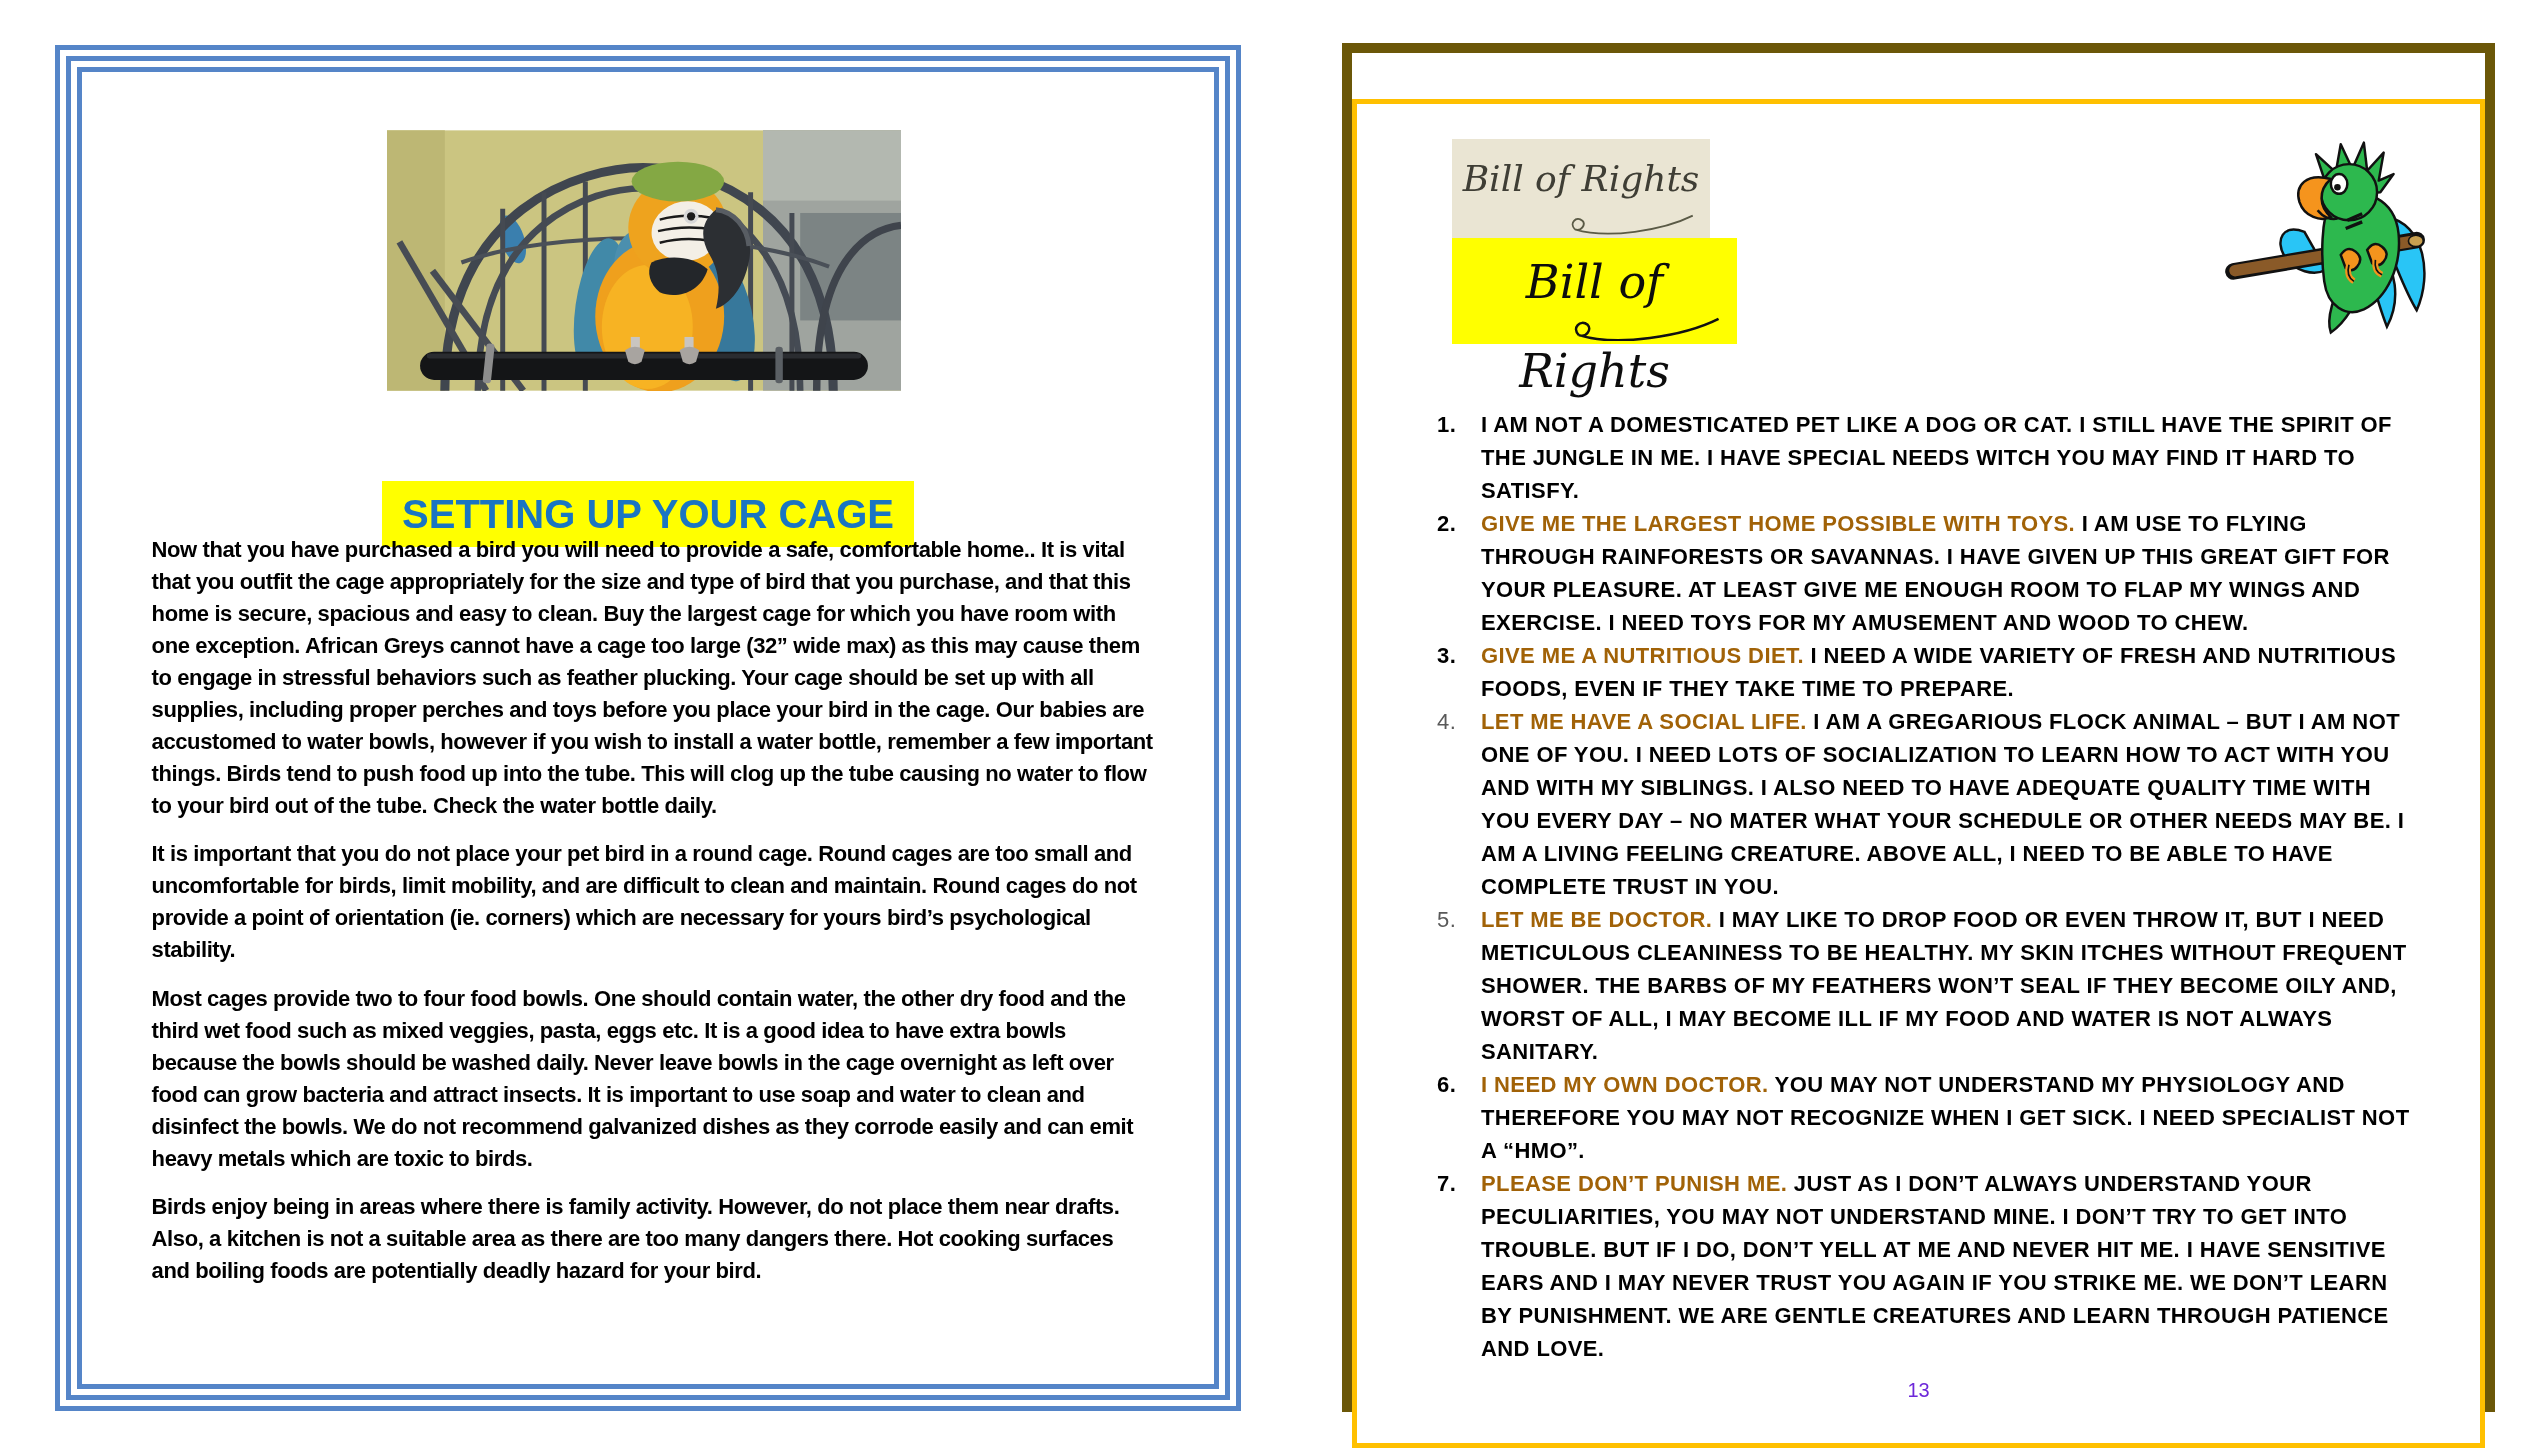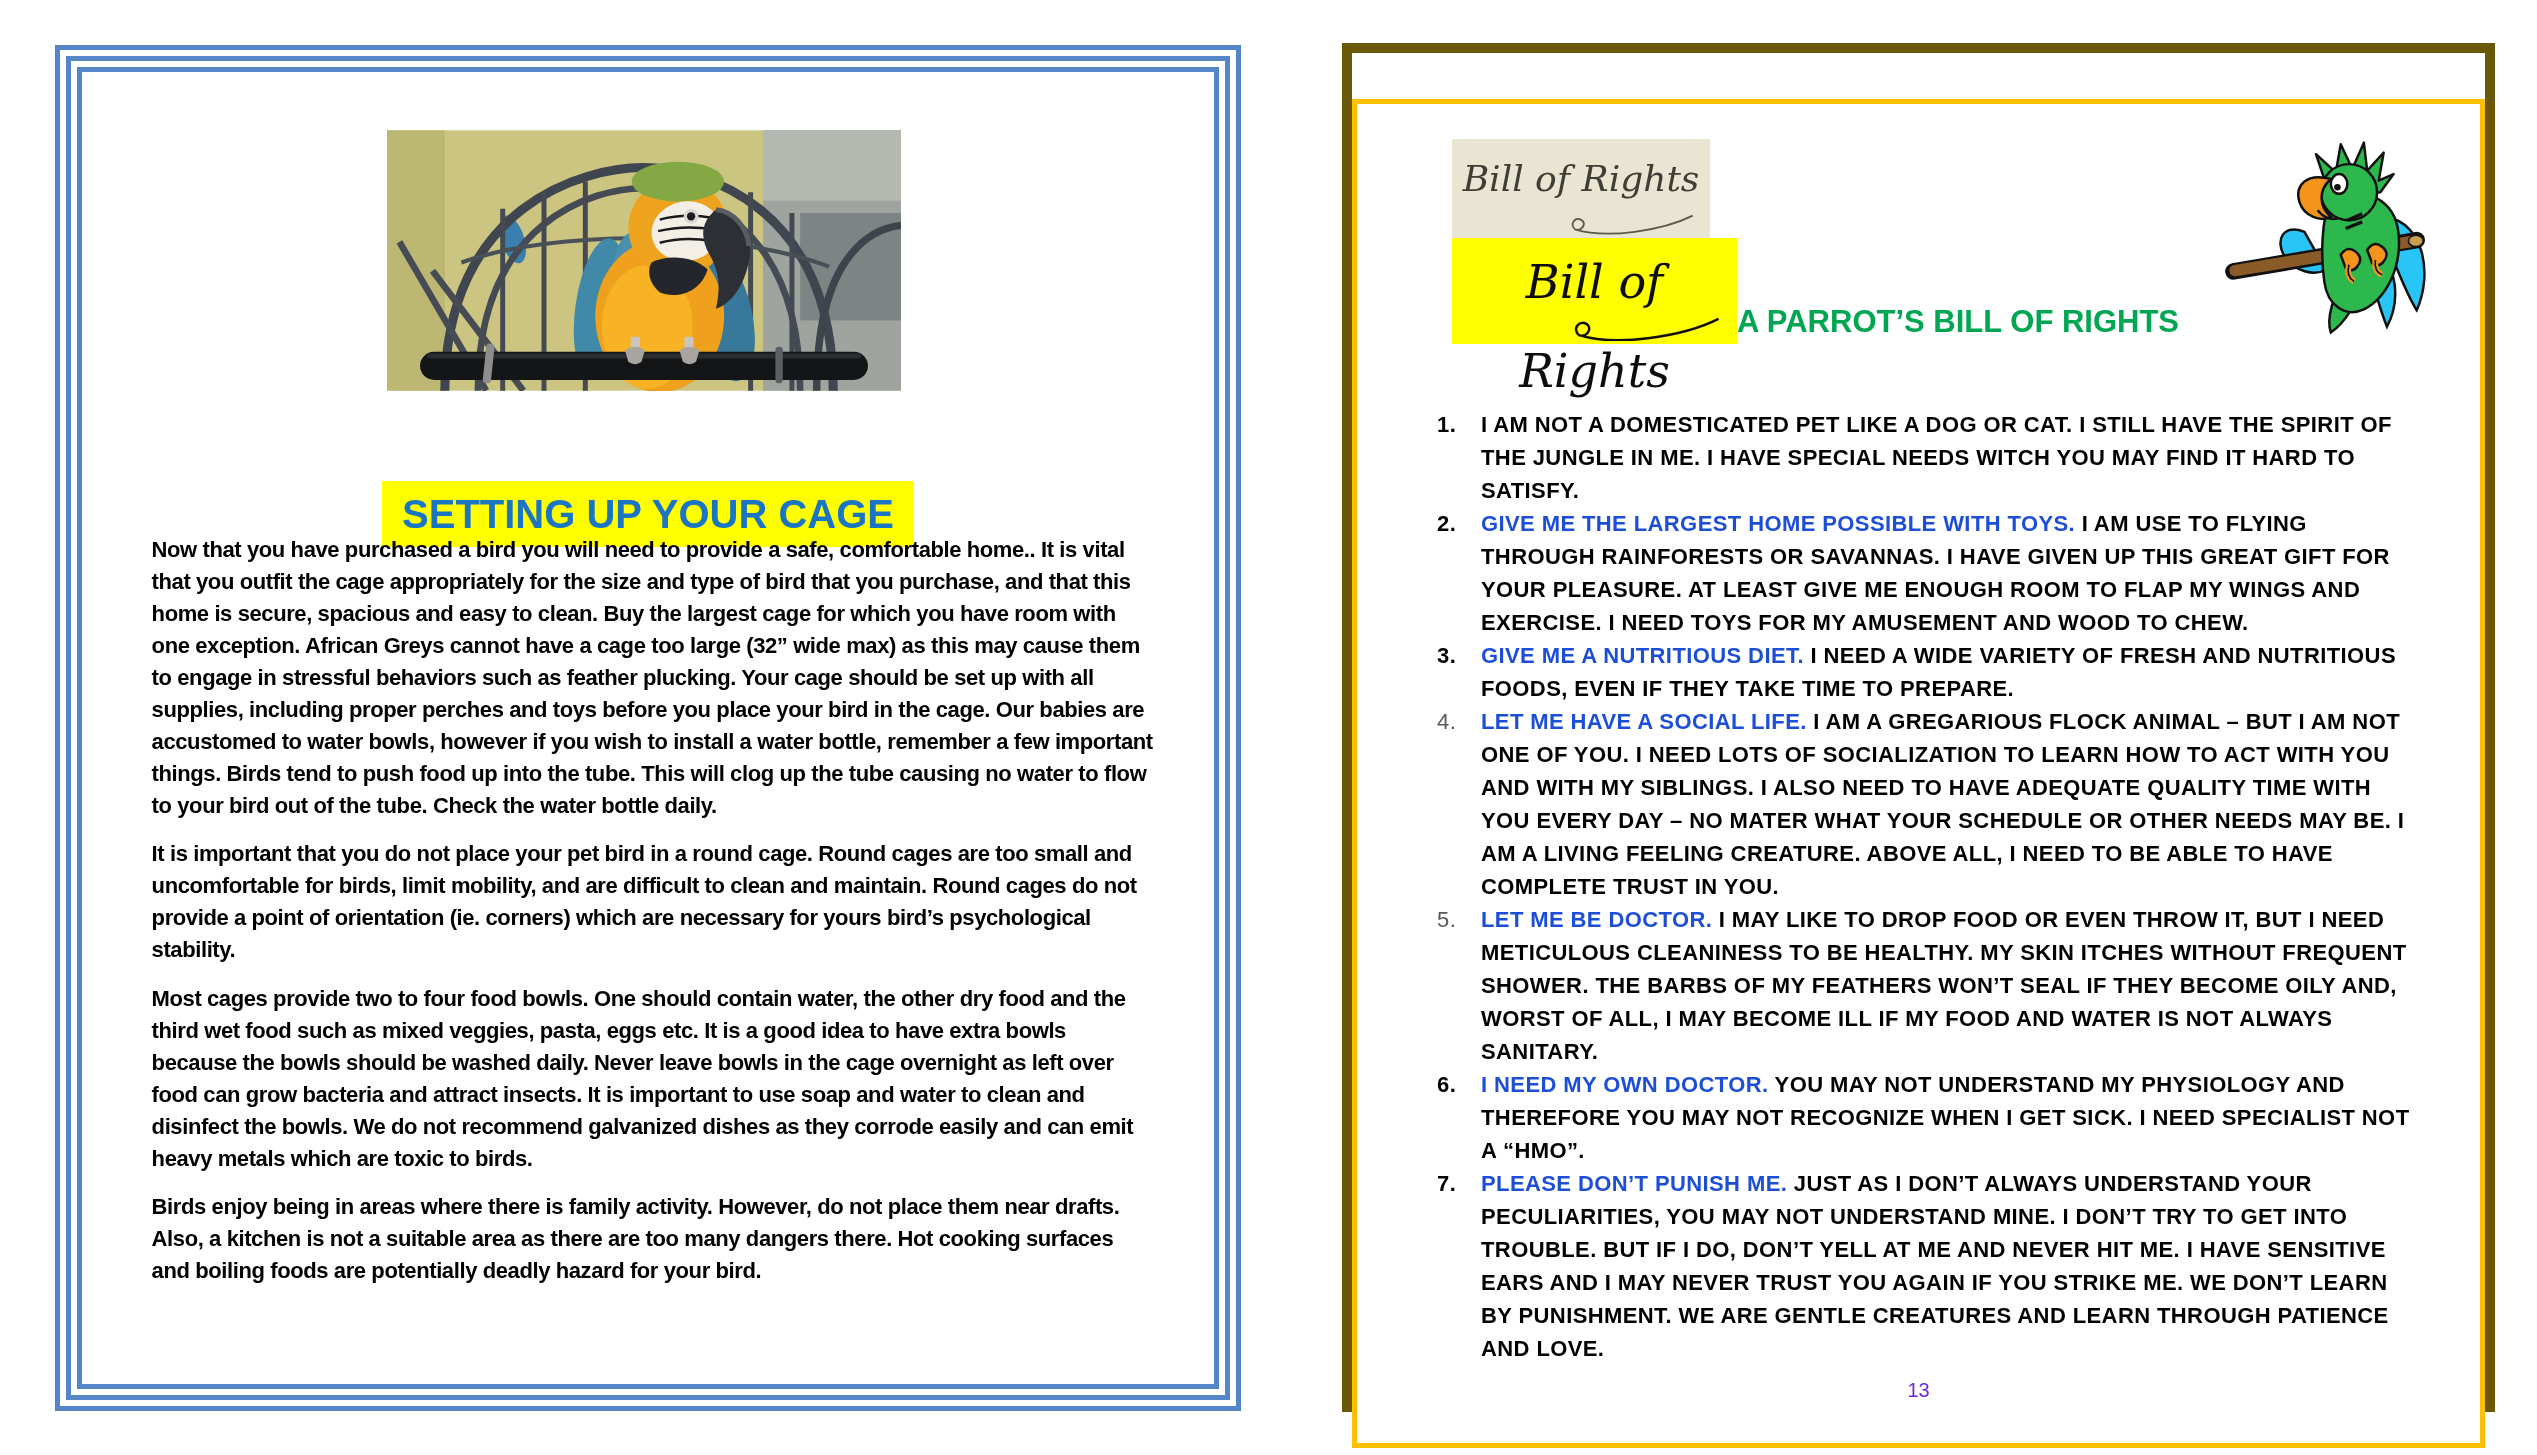--- a/index.html
+++ b/index.html
@@ -38,21 +38,21 @@
   .green-title{position:absolute;left:380px;top:200px;color:#00a651;font-size:31px;font-weight:bold;
                letter-spacing:0px;white-space:nowrap;}
 
   .clipart{position:absolute;left:868px;top:37px;width:248px;height:194px;}
 
   .rights-list{position:absolute;left:0px;top:304px;right:58px;color:#000;}
   .item{position:relative;padding-left:124px;font-size:22px;font-weight:bold;line-height:33px;
         letter-spacing:0.4px;}
   .item .num{position:absolute;left:80px;top:0;width:38px;color:#000;}
   .item .num.num-light{color:#595959;font-weight:400;}
-  .item .lead{color:#1d4ed8;text-align:center;}
+  .item .lead{color:#a16207;text-align:center;}
   .item .rest{color:#000;}
 
   .pagenum{position:absolute;left:0;right:0;top:1275px;text-align:center;font-size:20px;color:#6d28d9;}
 </style>
 </head>
 <body>
 
 <div class="canvas">
 
   <div class="left-page">
@@ -135,21 +135,20 @@
         </svg>
       </div>
 
       <div class="banner banner-yellow">
         <span>Bill of Rights</span>
         <svg class="flourish" width="149" height="25" viewBox="0 0 200 34">
           <path d="M8,26 C-2,16 10,4 20,12 C26,18 18,30 8,26 C60,42 150,28 198,4" fill="none" stroke="#111111" stroke-width="3.5"></path>
         </svg>
       </div>
 
-      <div class="green-title">A PARROT’S BILL OF RIGHTS</div>
 
       <div class="clipart">
         <svg width="248" height="194" viewBox="0 0 300 235" xmlns="http://www.w3.org/2000/svg">
 
           <path d="M96,110 C70,100 60,120 72,140 C84,158 108,164 122,156 Z" fill="#29c5f6" stroke="#111" stroke-width="3"></path>
           <path d="M196,92 C240,100 252,160 232,205 C216,180 204,140 188,110 Z" fill="#29c5f6" stroke="#111" stroke-width="3"></path>
           <path d="M180,130 C210,150 212,195 196,225 C184,195 176,160 170,140 Z" fill="#29c5f6" stroke="#111" stroke-width="3"></path>
 
           <path d="M10,158 L232,120" stroke="#111" stroke-width="20" stroke-linecap="round"></path>
           <path d="M12,157 L230,121" stroke="#8a5a28" stroke-width="14" stroke-linecap="round"></path>

